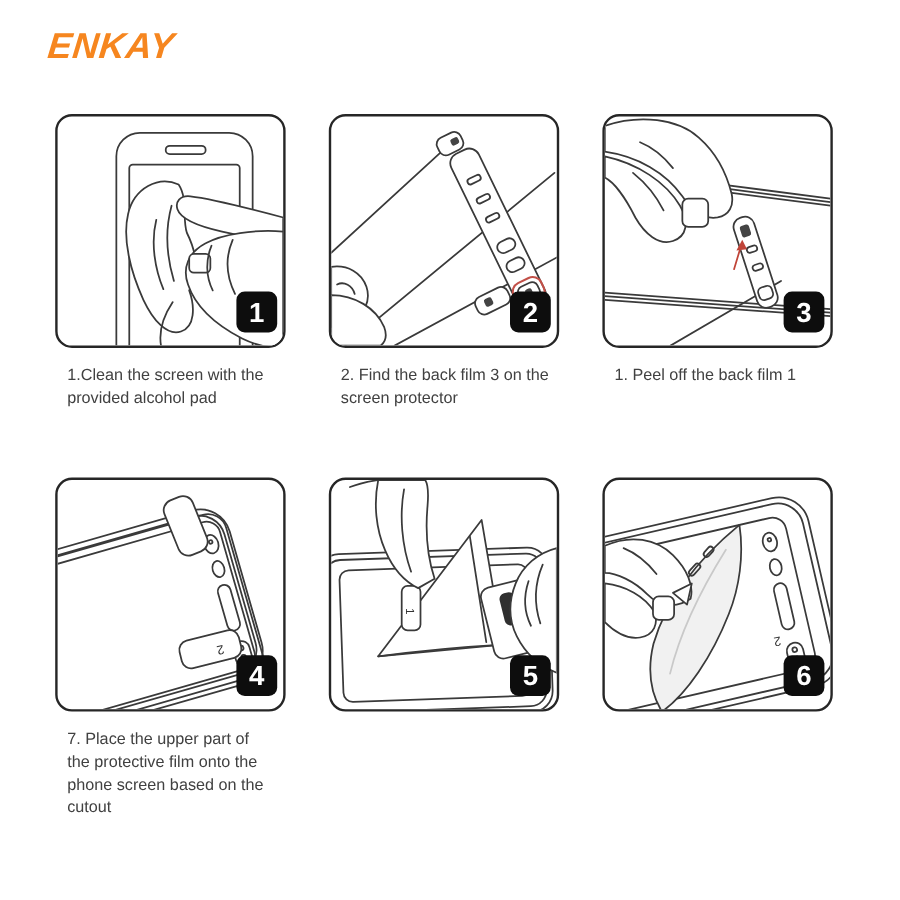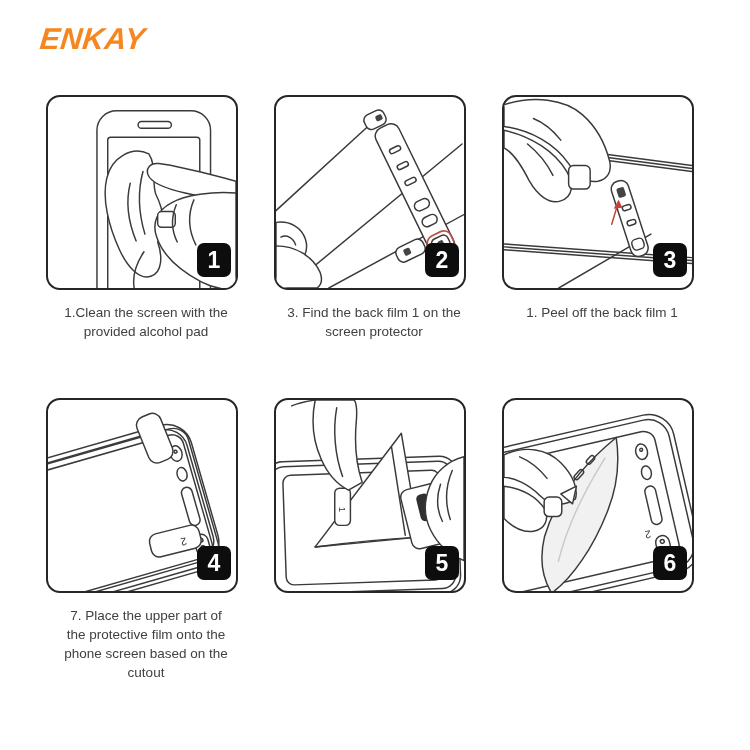--- a/index.html
+++ b/index.html
@@ -23,21 +23,21 @@
   }
   .panel svg{position:absolute;left:0;top:0;width:100%;height:100%;}
   .badge{
     position:absolute;right:5px;bottom:11px;width:34px;height:34px;
     background:#0d0d0d;border-radius:7px;color:#fff;
     display:flex;align-items:center;justify-content:center;
     font-size:23px;font-weight:bold;
   }
   .caption{
     margin-top:13px;padding-left:10px;padding-right:2px;
-    font-size:13.5px;line-height:1.42;color:#414141;white-space:pre-line;text-align:center;
+    font-size:13.5px;line-height:1.42;color:#414141;white-space:pre-line;
   }
 </style>
 </head>
 <body>
 
 <div class="logo">ENKAY</div>
 
 <div class="grid">
 
   <div>
@@ -90,21 +90,21 @@
           </g>
           <path fill="#fff" d="M0,128 C14,126 26,133 30,145 C34,157 28,169 16,175 C9,178 3,179 0,179 Z"></path>
           <path d="M5,143 C11,140 18,144 20,151"></path>
           <path fill="#fff" d="M0,152 C20,152 38,163 45,179 C48,187 46,192 42,195 L0,195 Z"></path>
         </g>
       </svg>
       <div class="badge">
           <span>2</span>
         </div>
     </div>
-    <div class="caption">3. Find the back film 1 on the
+    <div class="caption">2. Find the back film 3 on the
 screen protector</div>
   </div>
 
   <div>
     <div class="panel">
       <svg viewBox="0 0 192 195" preserveAspectRatio="none">
         <g stroke="#3a3a3a" stroke-width="1.5" fill="none" stroke-linecap="round" stroke-linejoin="round">
           <path d="M100,58 L192,70"></path>
           <path d="M100,61 L192,73"></path>
           <path d="M100,64 L192,76"></path>

